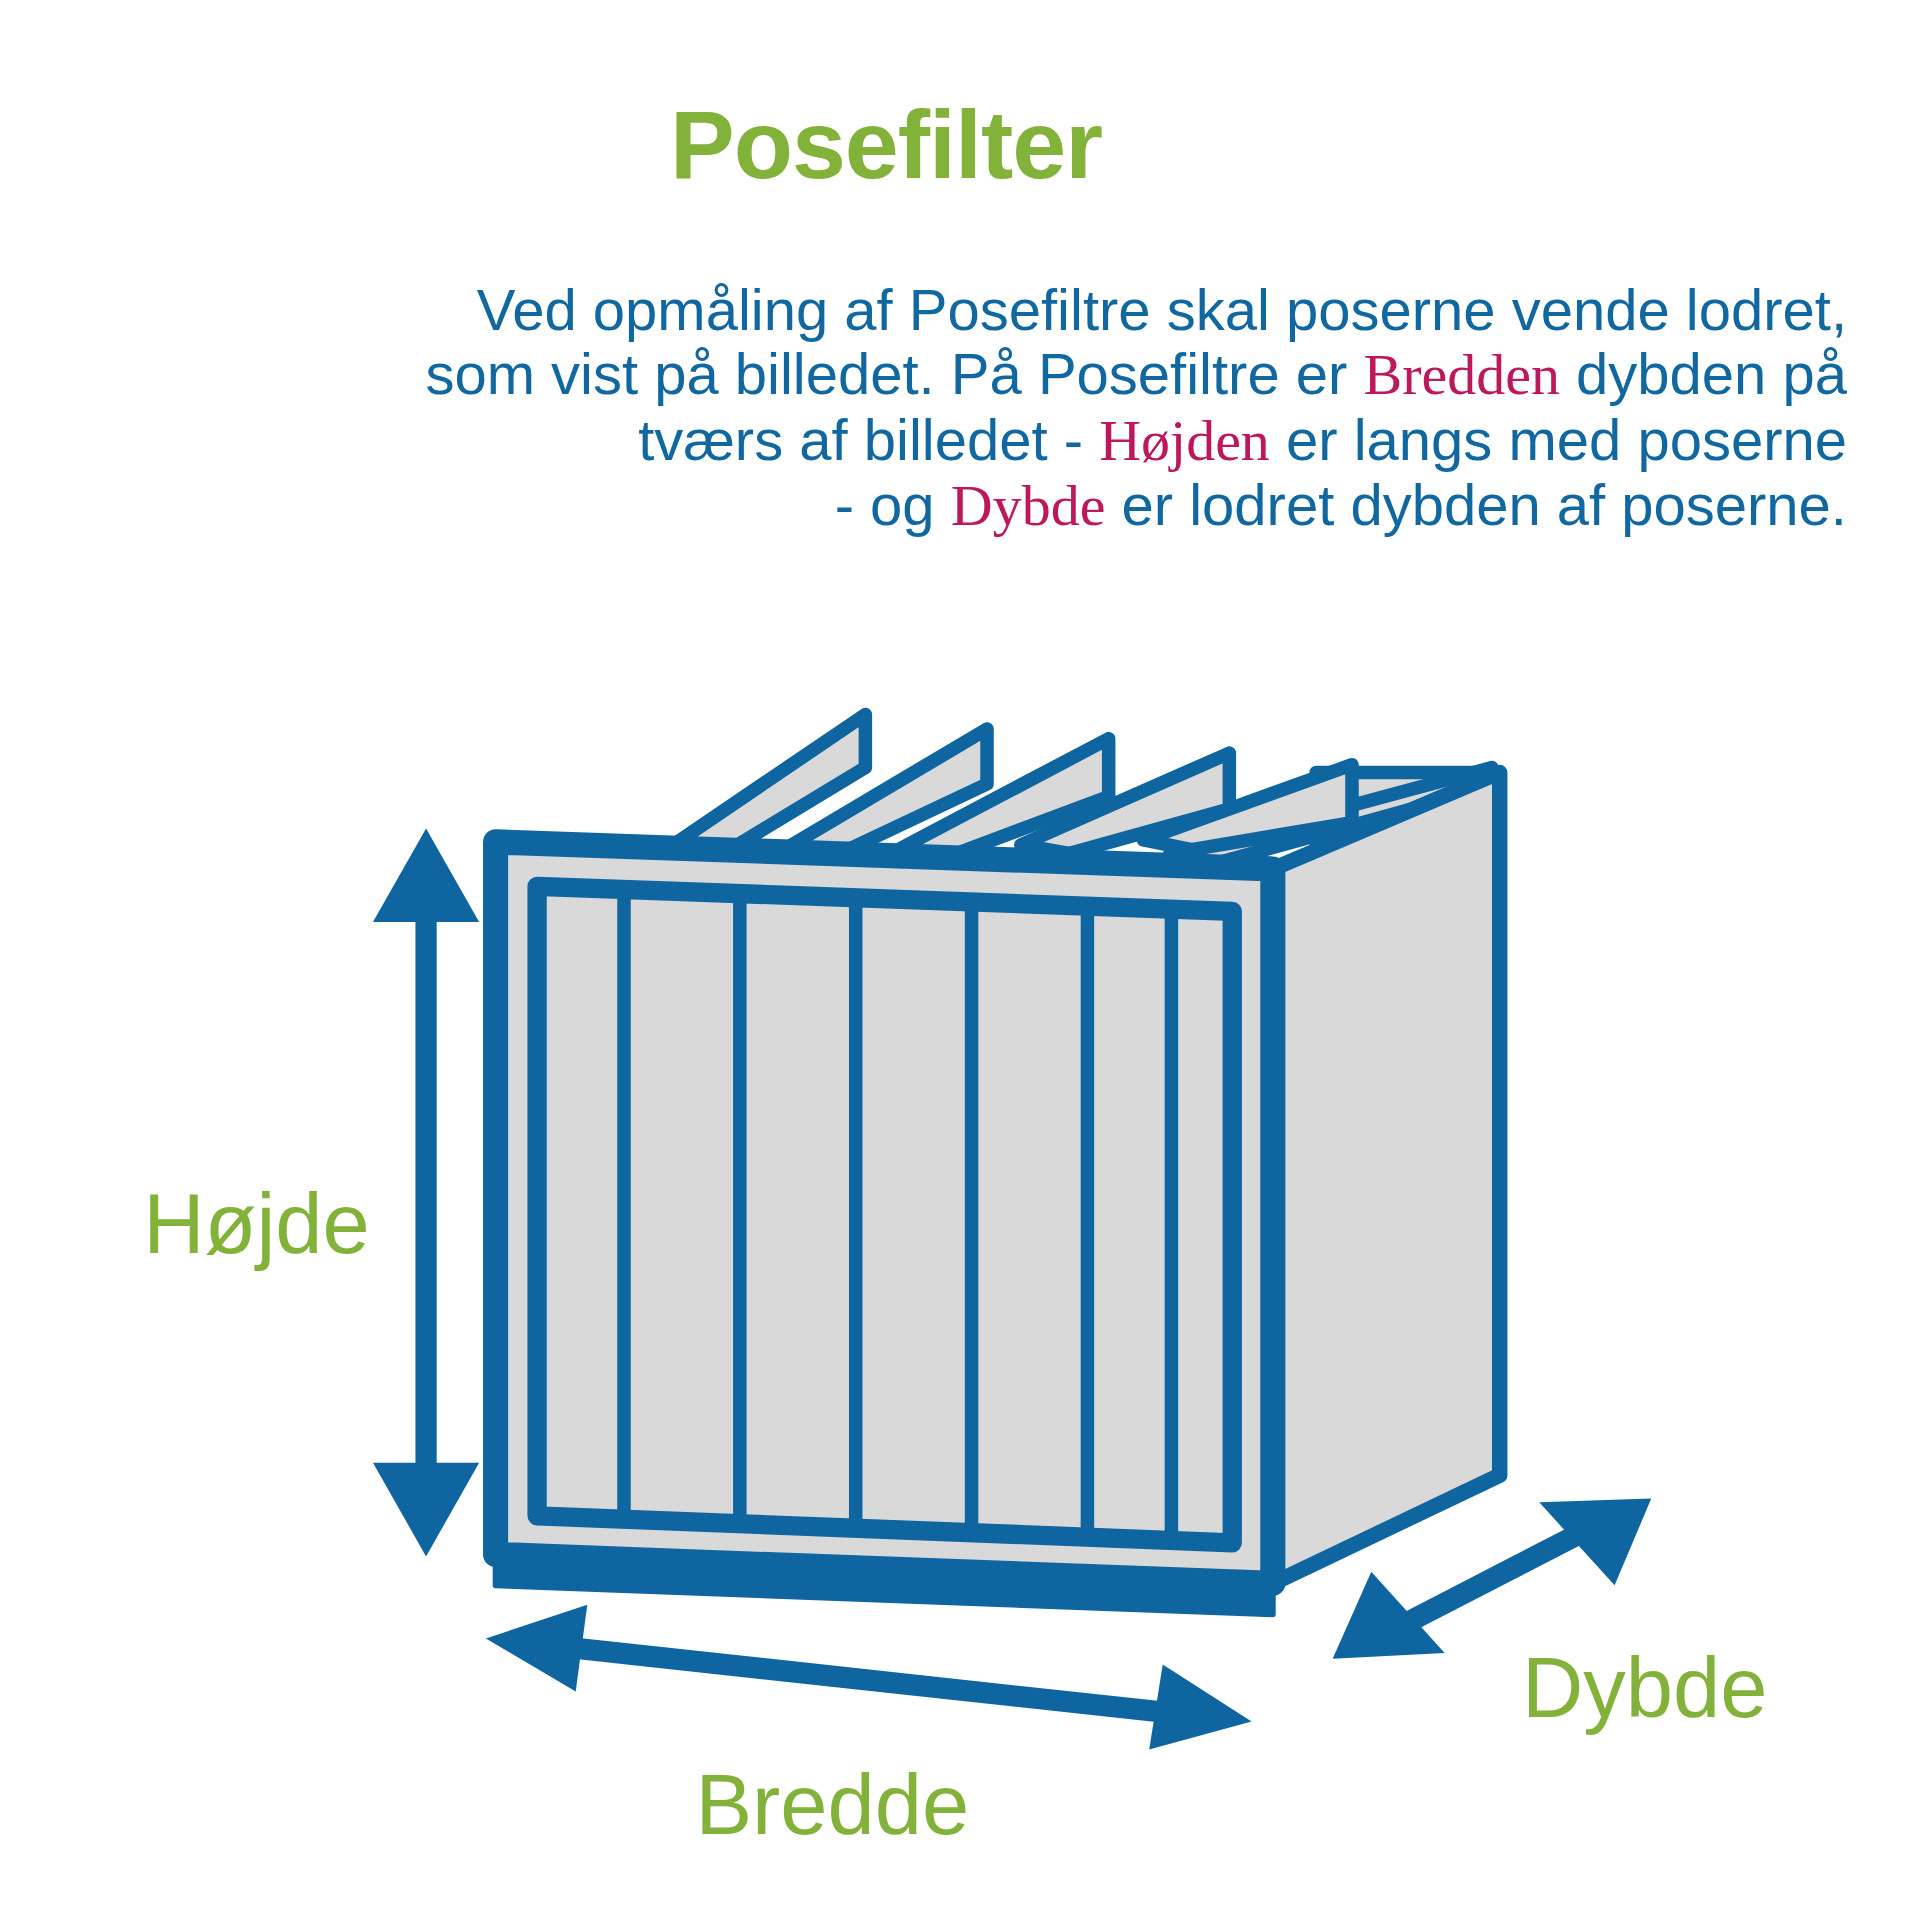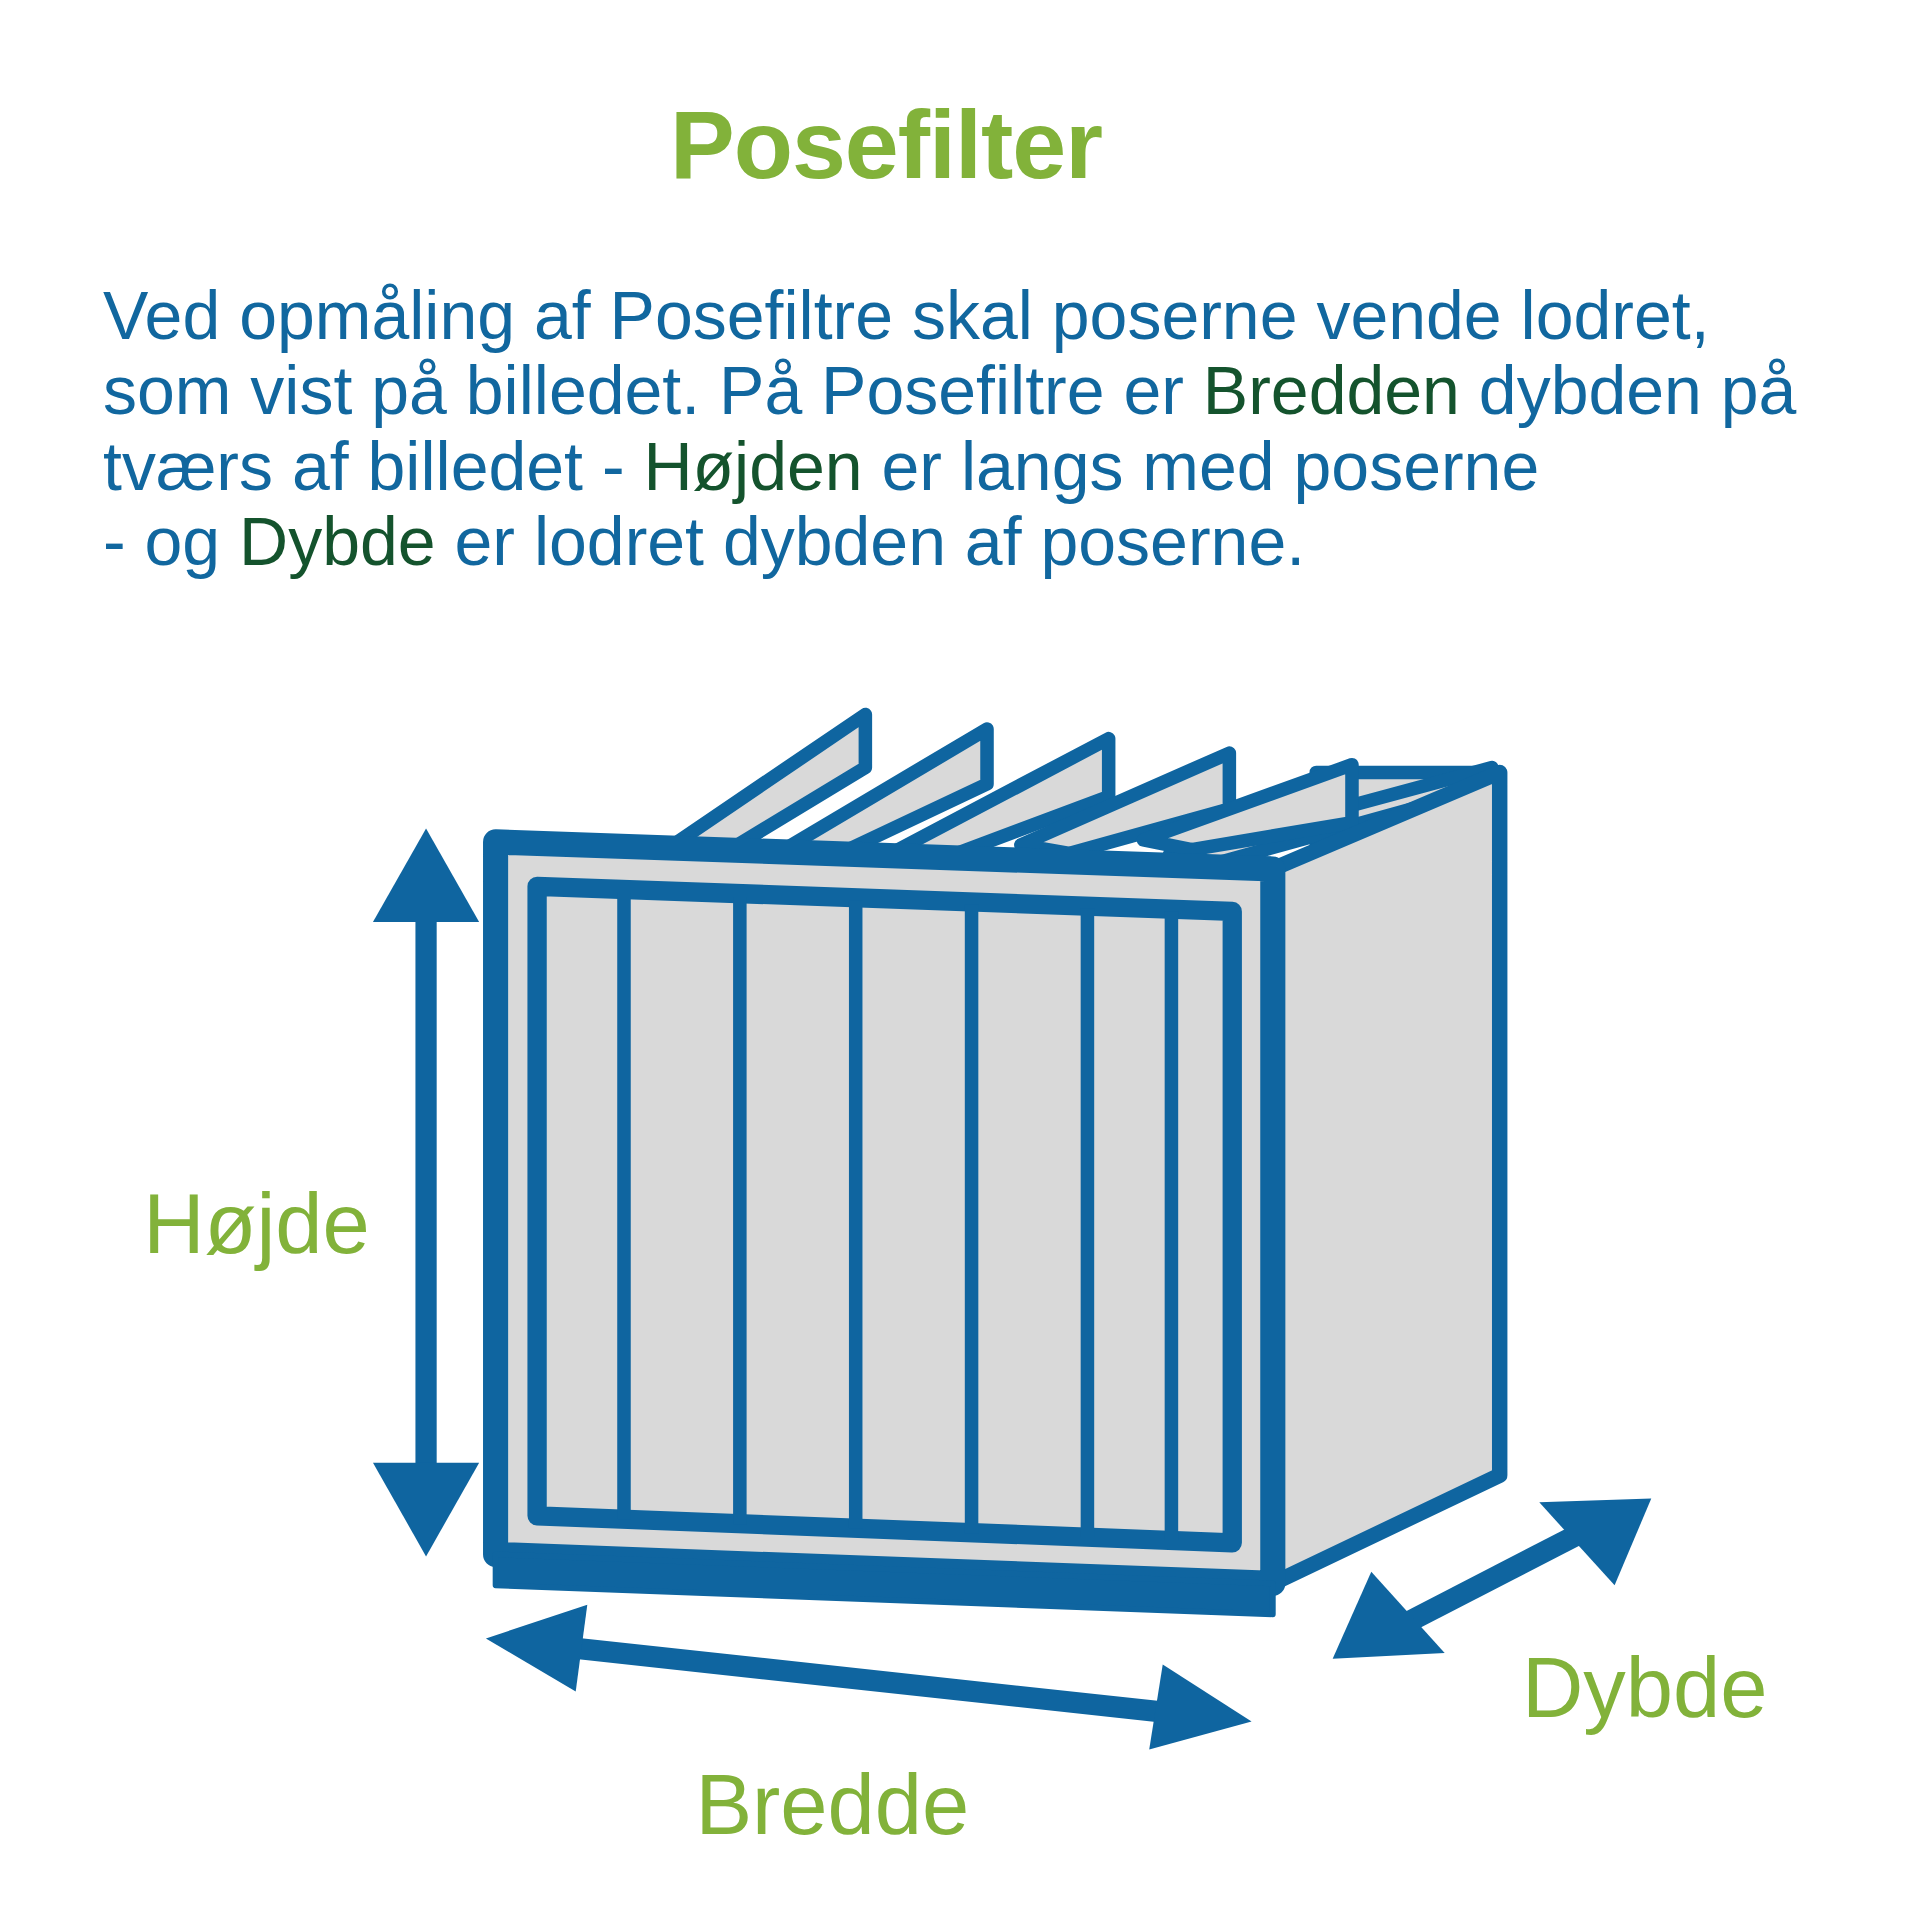--- a/index.html
+++ b/index.html
@@ -27,28 +27,28 @@
     text-align: center;
     font-size: 97px;
     font-weight: bold;
     color: #82b23a;
     letter-spacing: -1px;
     line-height: 1.1;
   }
   .intro {
     position: absolute;
     top: 278px;
-    left: 103px;
+    left: 90px;
     width: 1757px;
-    text-align: left;
-    font-size: 68px;
+    text-align: right;
+    font-size: 58px;
     line-height: 1.11;
     color: #11679f;
   }
-  .intro .hl { color: #14532d; }
+  .intro .hl { color: #be185d; font-family: Liberation Serif, serif; }
   .diagram-wrap {
     position: absolute;
     top: 0;
     left: 8px;
     width: 1931px;
     height: 1931px;
   }
   svg { display: block; }
   .lbl {
     font-family: "Liberation Sans", sans-serif;

